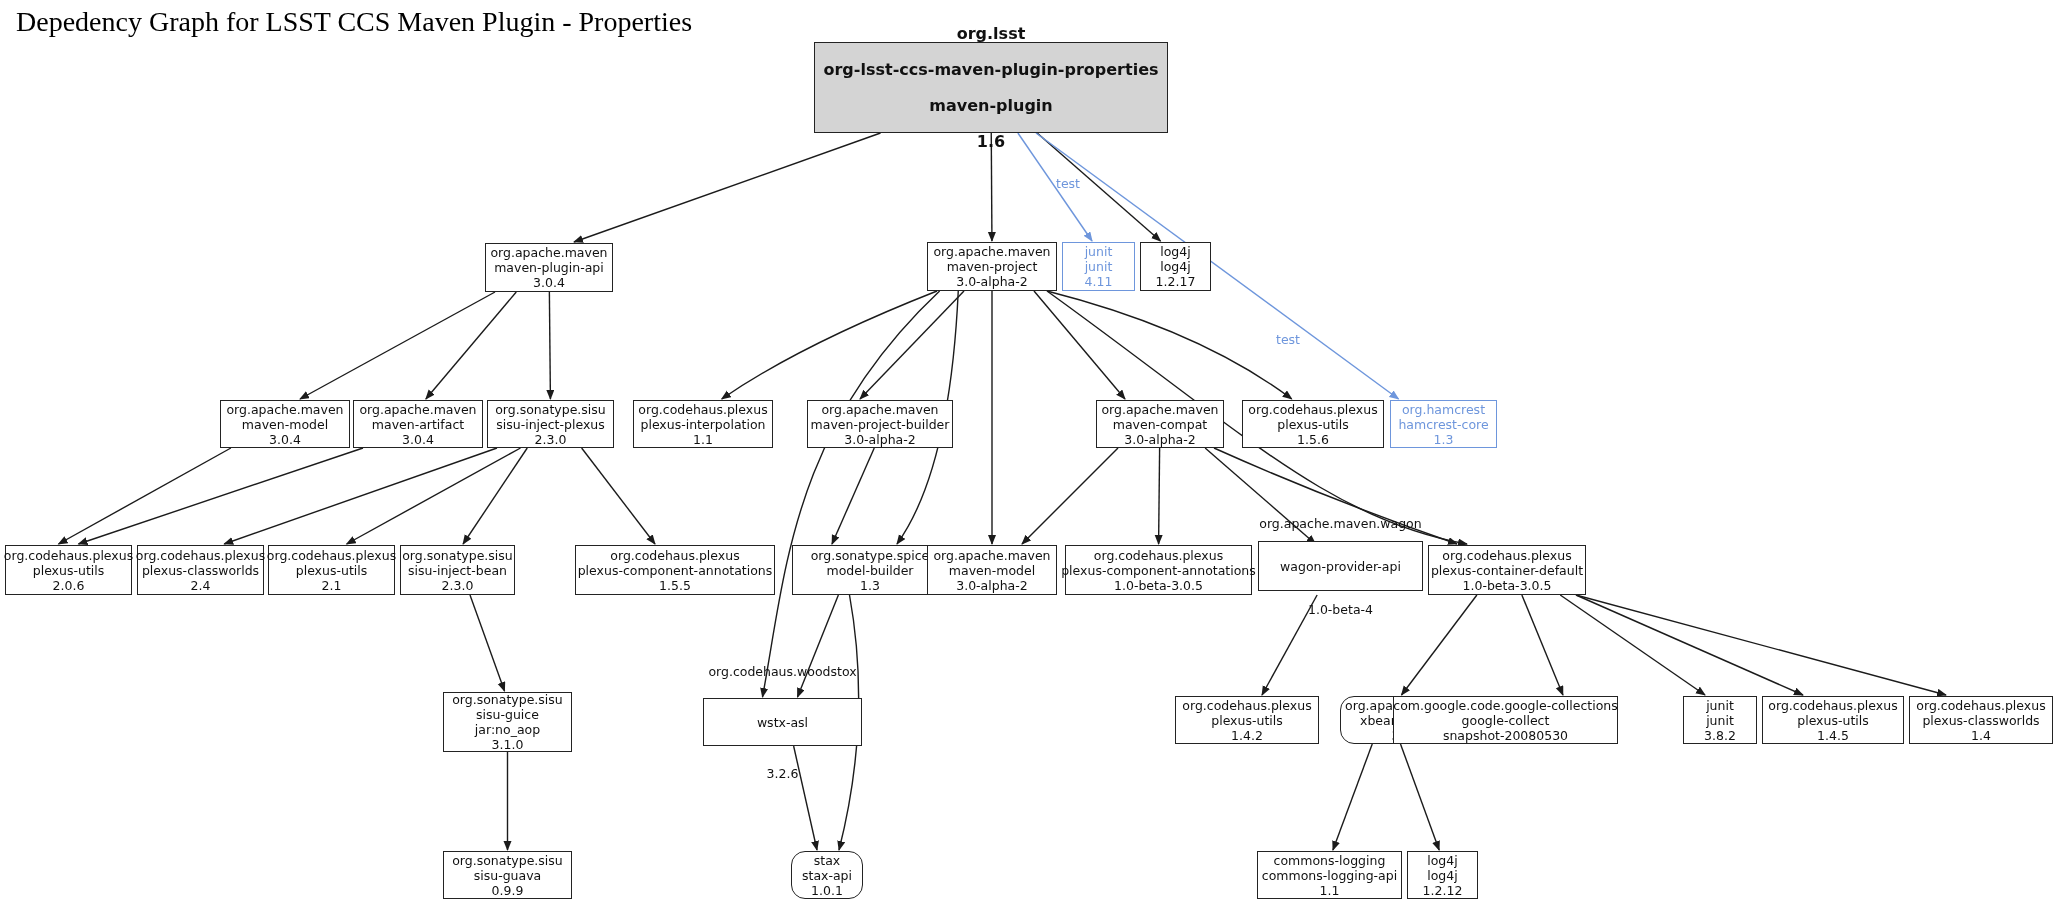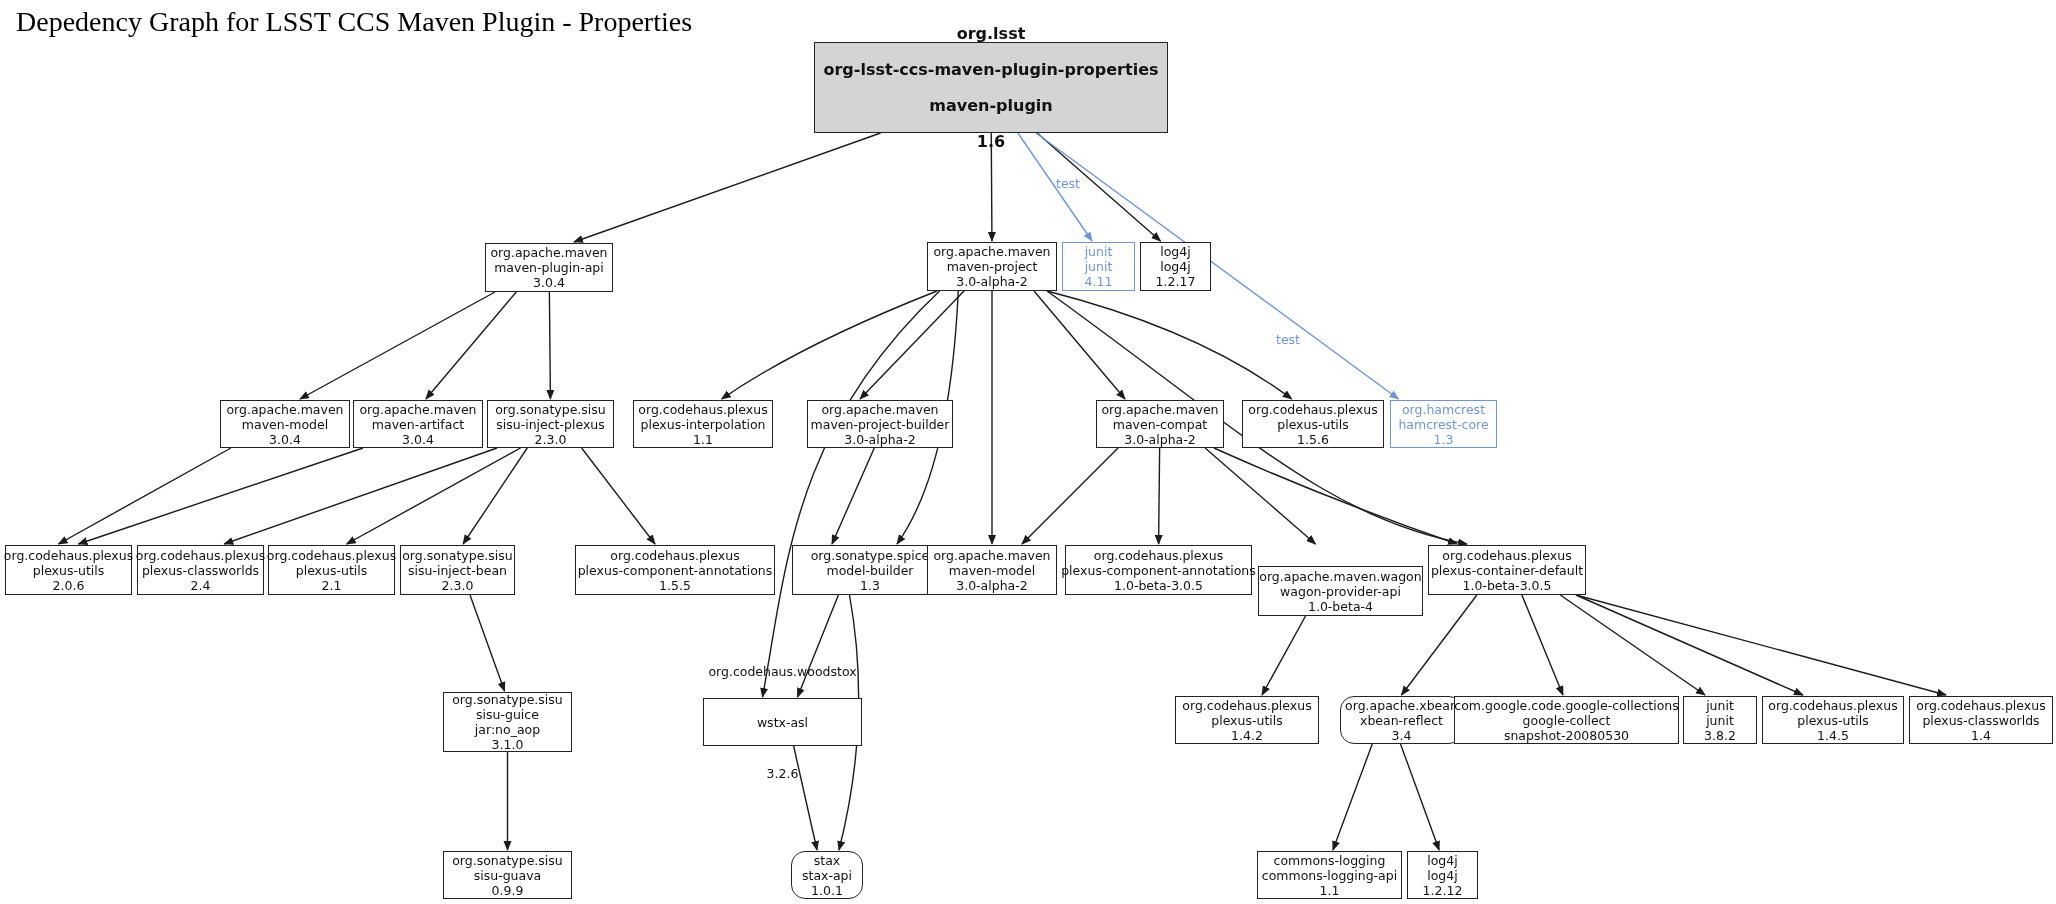--- a/index.html
+++ b/index.html
@@ -173,21 +173,21 @@
       <div class="node" style="left: 927px; top: 545px; width: 130px; height: 50px;">
         <div class="line">org.apache.maven</div>
         <div class="line">maven-model</div>
         <div class="line">3.0-alpha-2</div>
       </div>
       <div class="node" style="left: 1065px; top: 545px; width: 187px; height: 50px;">
         <div class="line">org.codehaus.plexus</div>
         <div class="line">plexus-component-annotations</div>
         <div class="line">1.0-beta-3.0.5</div>
       </div>
-      <div class="node" style="left: 1258px; top: 566px; width: 165px; height: 50px;">
+      <div class="node" style="left: 1258px; top: 541px; width: 165px; height: 50px; gap: 28px;">
         <div class="line">org.apache.maven.wagon</div>
         <div class="line">wagon-provider-api</div>
         <div class="line">1.0-beta-4</div>
       </div>
       <div class="node" style="left: 1428px; top: 545px; width: 158px; height: 50px;">
         <div class="line">org.codehaus.plexus</div>
         <div class="line">plexus-container-default</div>
         <div class="line">1.0-beta-3.0.5</div>
       </div>
       <div class="node" style="left: 443px; top: 692px; width: 129px; height: 60px;">
@@ -204,21 +204,21 @@
       <div class="node" style="left: 1175px; top: 696px; width: 144px; height: 48px;">
         <div class="line">org.codehaus.plexus</div>
         <div class="line">plexus-utils</div>
         <div class="line">1.4.2</div>
       </div>
       <div class="node" style="left: 1340px; top: 696px; width: 123px; height: 48px; border-radius: 14px;">
         <div class="line">org.apache.xbean</div>
         <div class="line">xbean-reflect</div>
         <div class="line">3.4</div>
       </div>
-      <div class="node" style="left: 1454px; top: 696px; width: 225px; height: 48px;">
+      <div class="node" style="left: 1393px; top: 696px; width: 225px; height: 48px;">
         <div class="line">com.google.code.google-collections</div>
         <div class="line">google-collect</div>
         <div class="line">snapshot-20080530</div>
       </div>
       <div class="node" style="left: 1683px; top: 696px; width: 74px; height: 48px;">
         <div class="line">junit</div>
         <div class="line">junit</div>
         <div class="line">3.8.2</div>
       </div>
       <div class="node" style="left: 1762px; top: 696px; width: 142px; height: 48px;">

